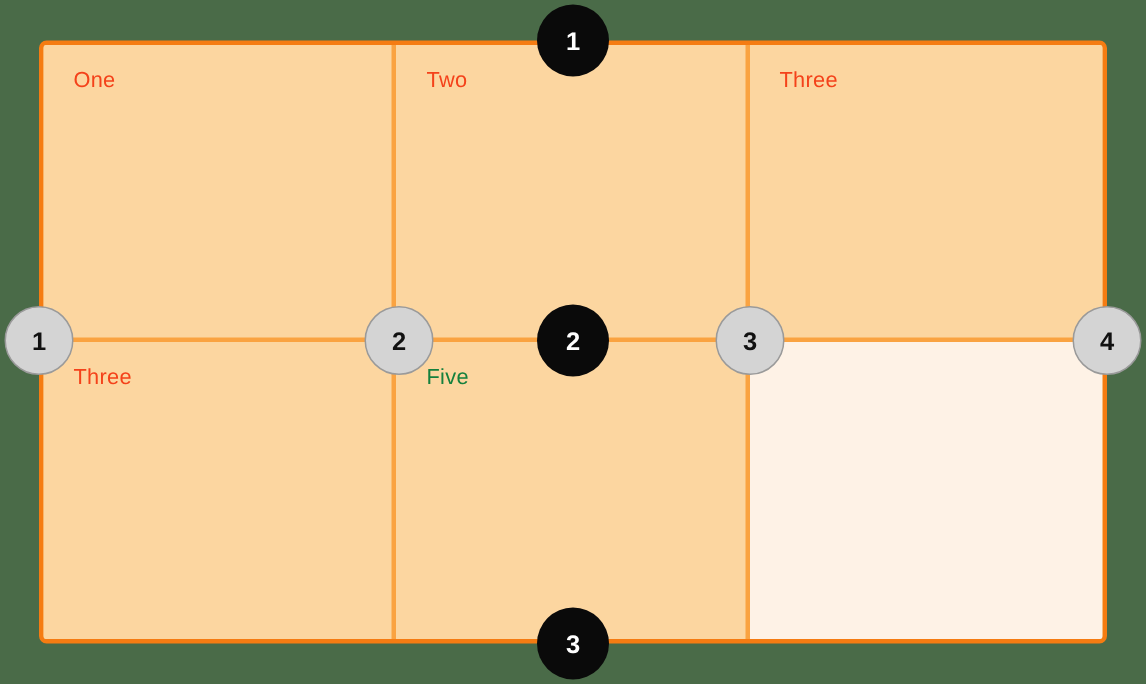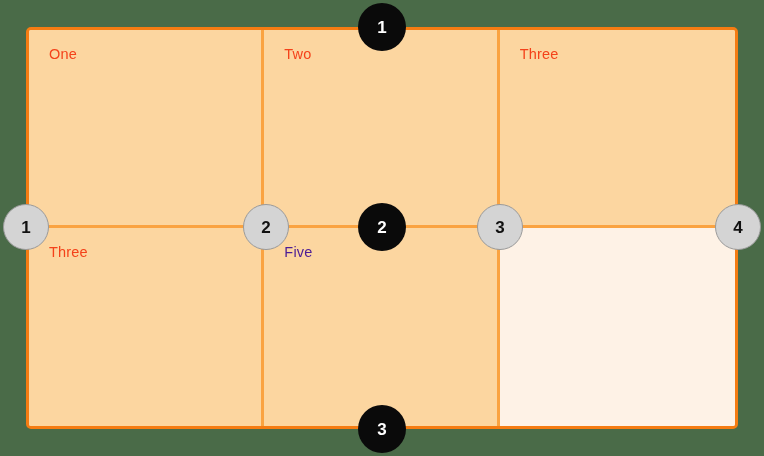--- a/index.html
+++ b/index.html
@@ -105,21 +105,21 @@
 
       <div class="cell no-right" style="background: rgb(252, 214, 160); border-right-color: rgb(250, 163, 65); border-bottom-color: rgb(250, 163, 65);">
         <span class="cell-label" style="color: rgb(244, 66, 26);">Three</span>
       </div>
 
       <div class="cell no-bottom" style="background: rgb(252, 214, 160); border-right-color: rgb(250, 163, 65); border-bottom-color: rgb(250, 163, 65);">
         <span class="cell-label" style="color: rgb(244, 66, 26);">Three</span>
       </div>
 
       <div class="cell no-bottom" style="background: rgb(252, 214, 160); border-right-color: rgb(250, 163, 65); border-bottom-color: rgb(250, 163, 65);">
-        <span class="cell-label" style="color: #4c1d95; text-align: right;">Five</span>
+        <span class="cell-label" style="color: #15803d; text-align: right;">Five</span>
       </div>
 
       <div class="cell no-right no-bottom empty-cell" style="background: rgb(254, 242, 230); border-right-color: rgb(250, 163, 65); border-bottom-color: rgb(250, 163, 65);">
         <span class="cell-label" style="color: rgb(244, 66, 26);"></span>
       </div>
 
     </div>
   </div>
 
   <div class="marker light" id="hg0" style="left: 3px; top: 204px;">

